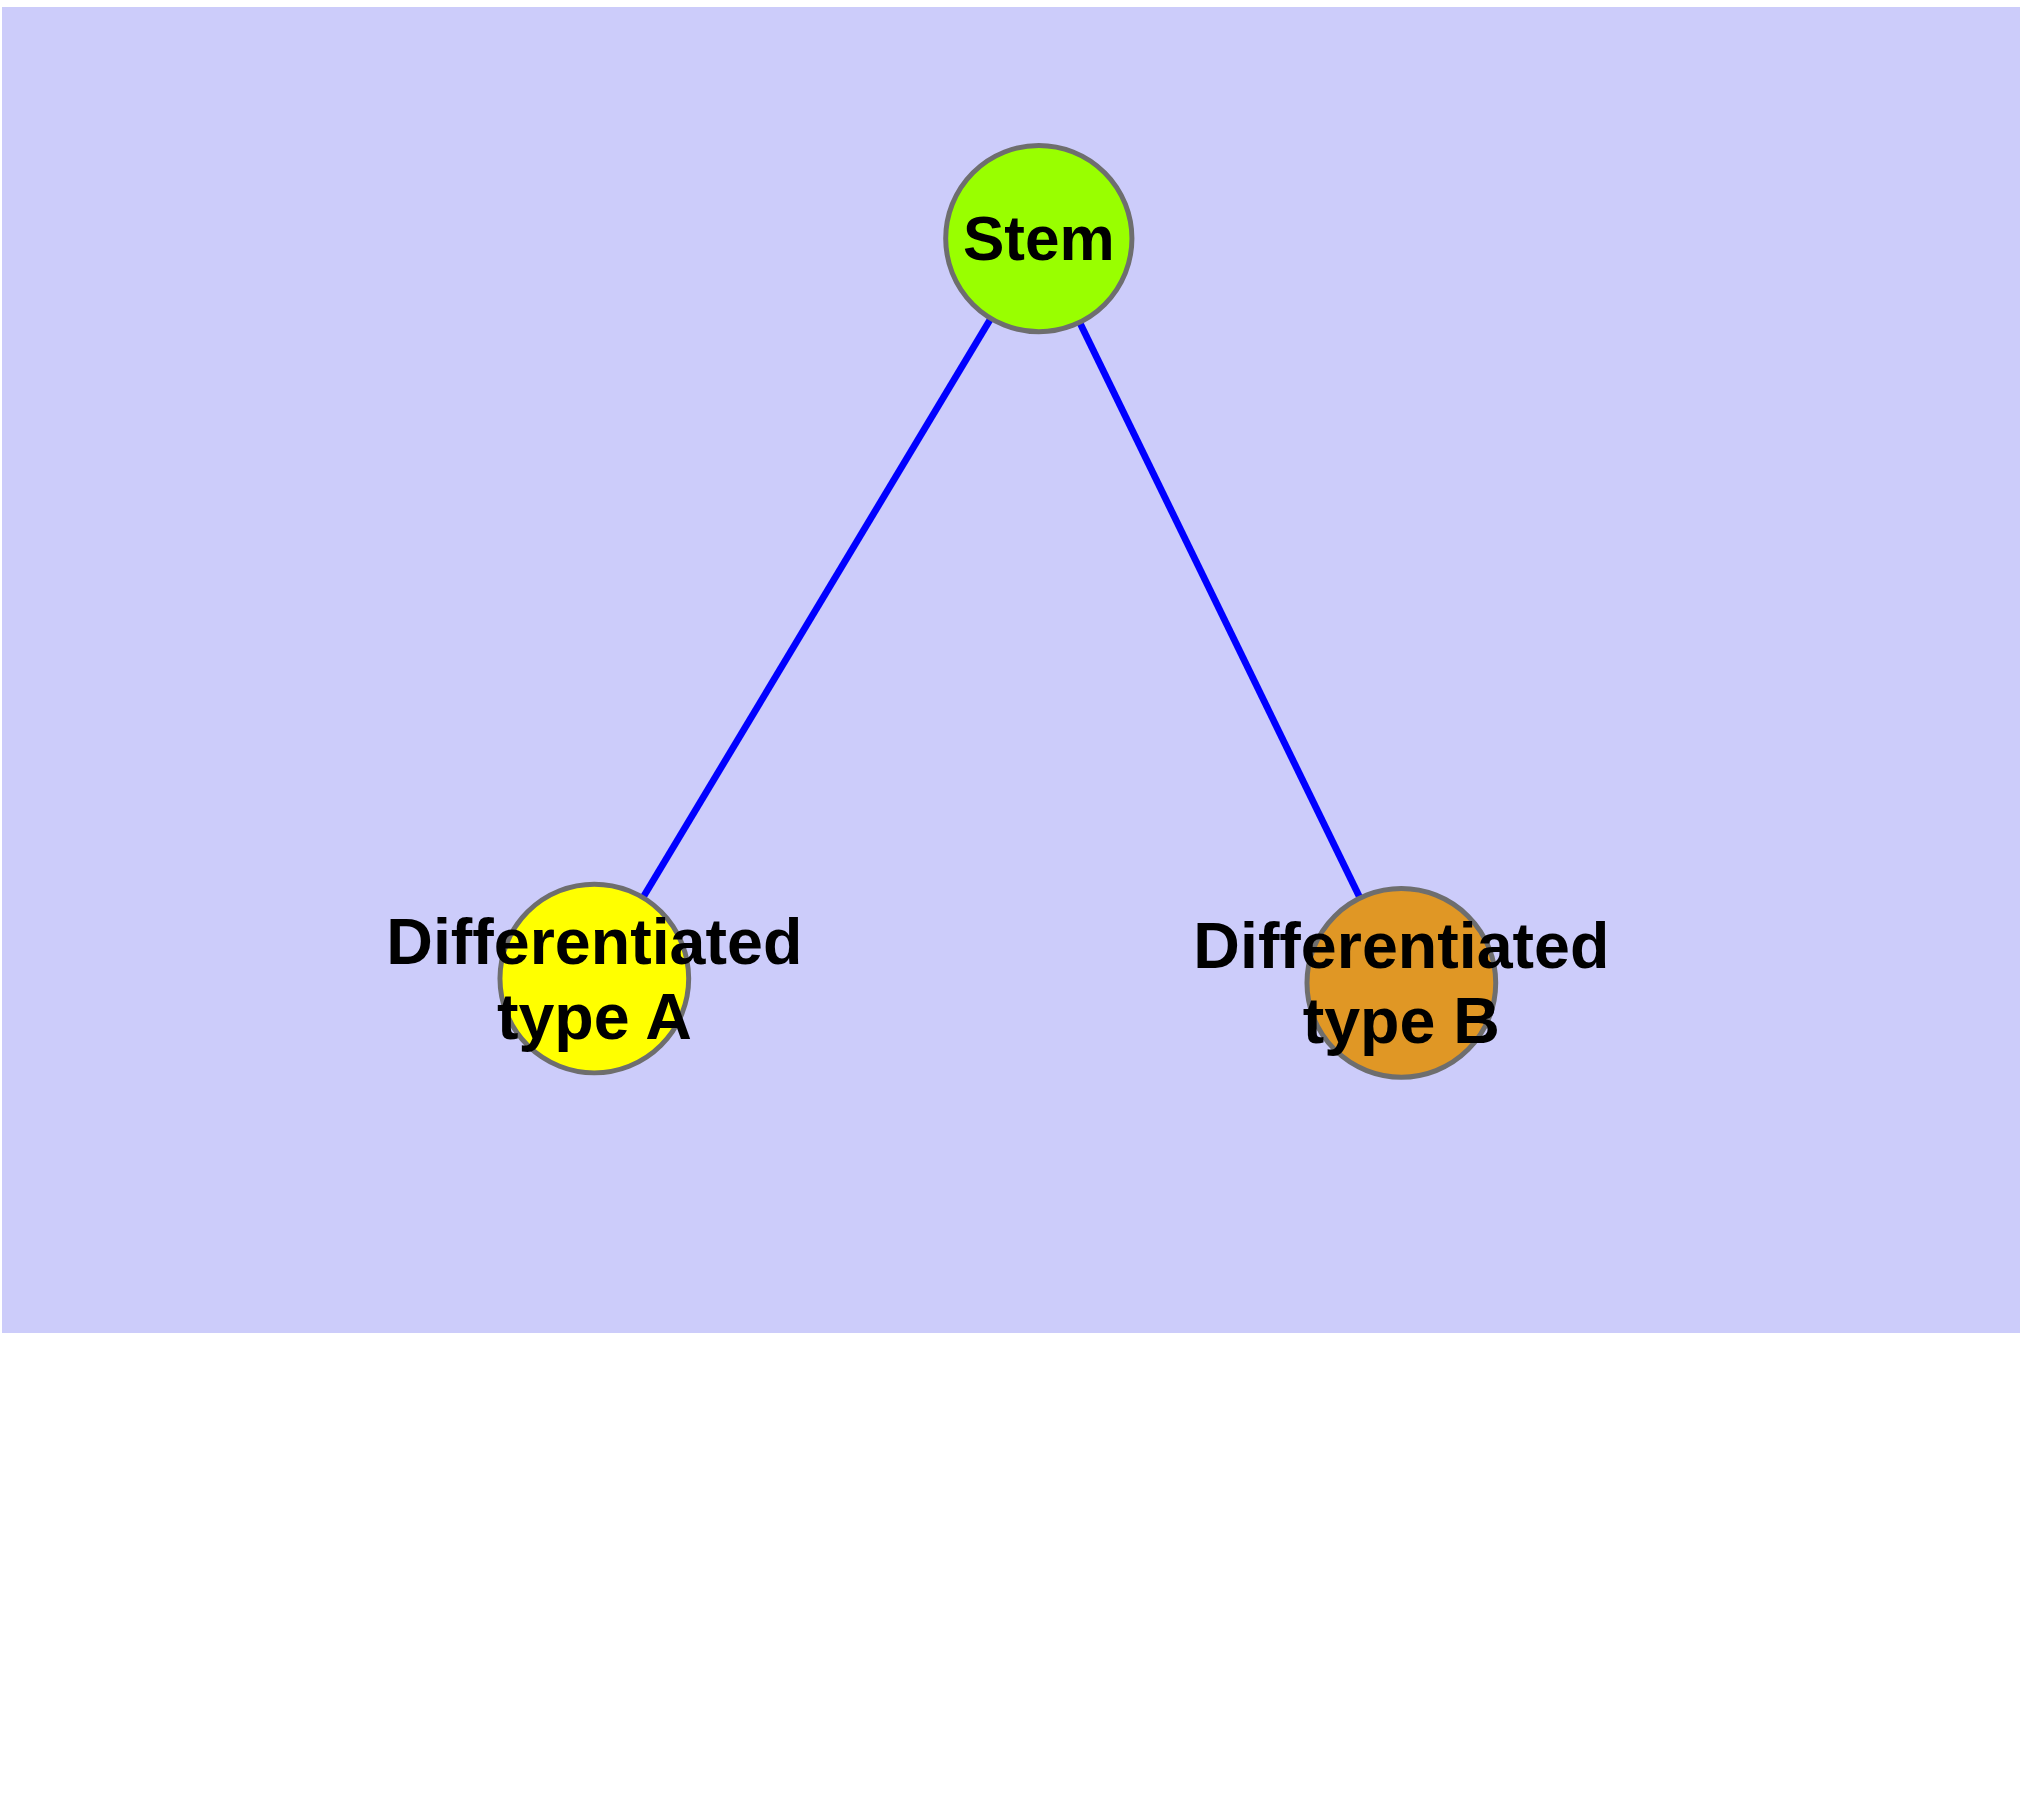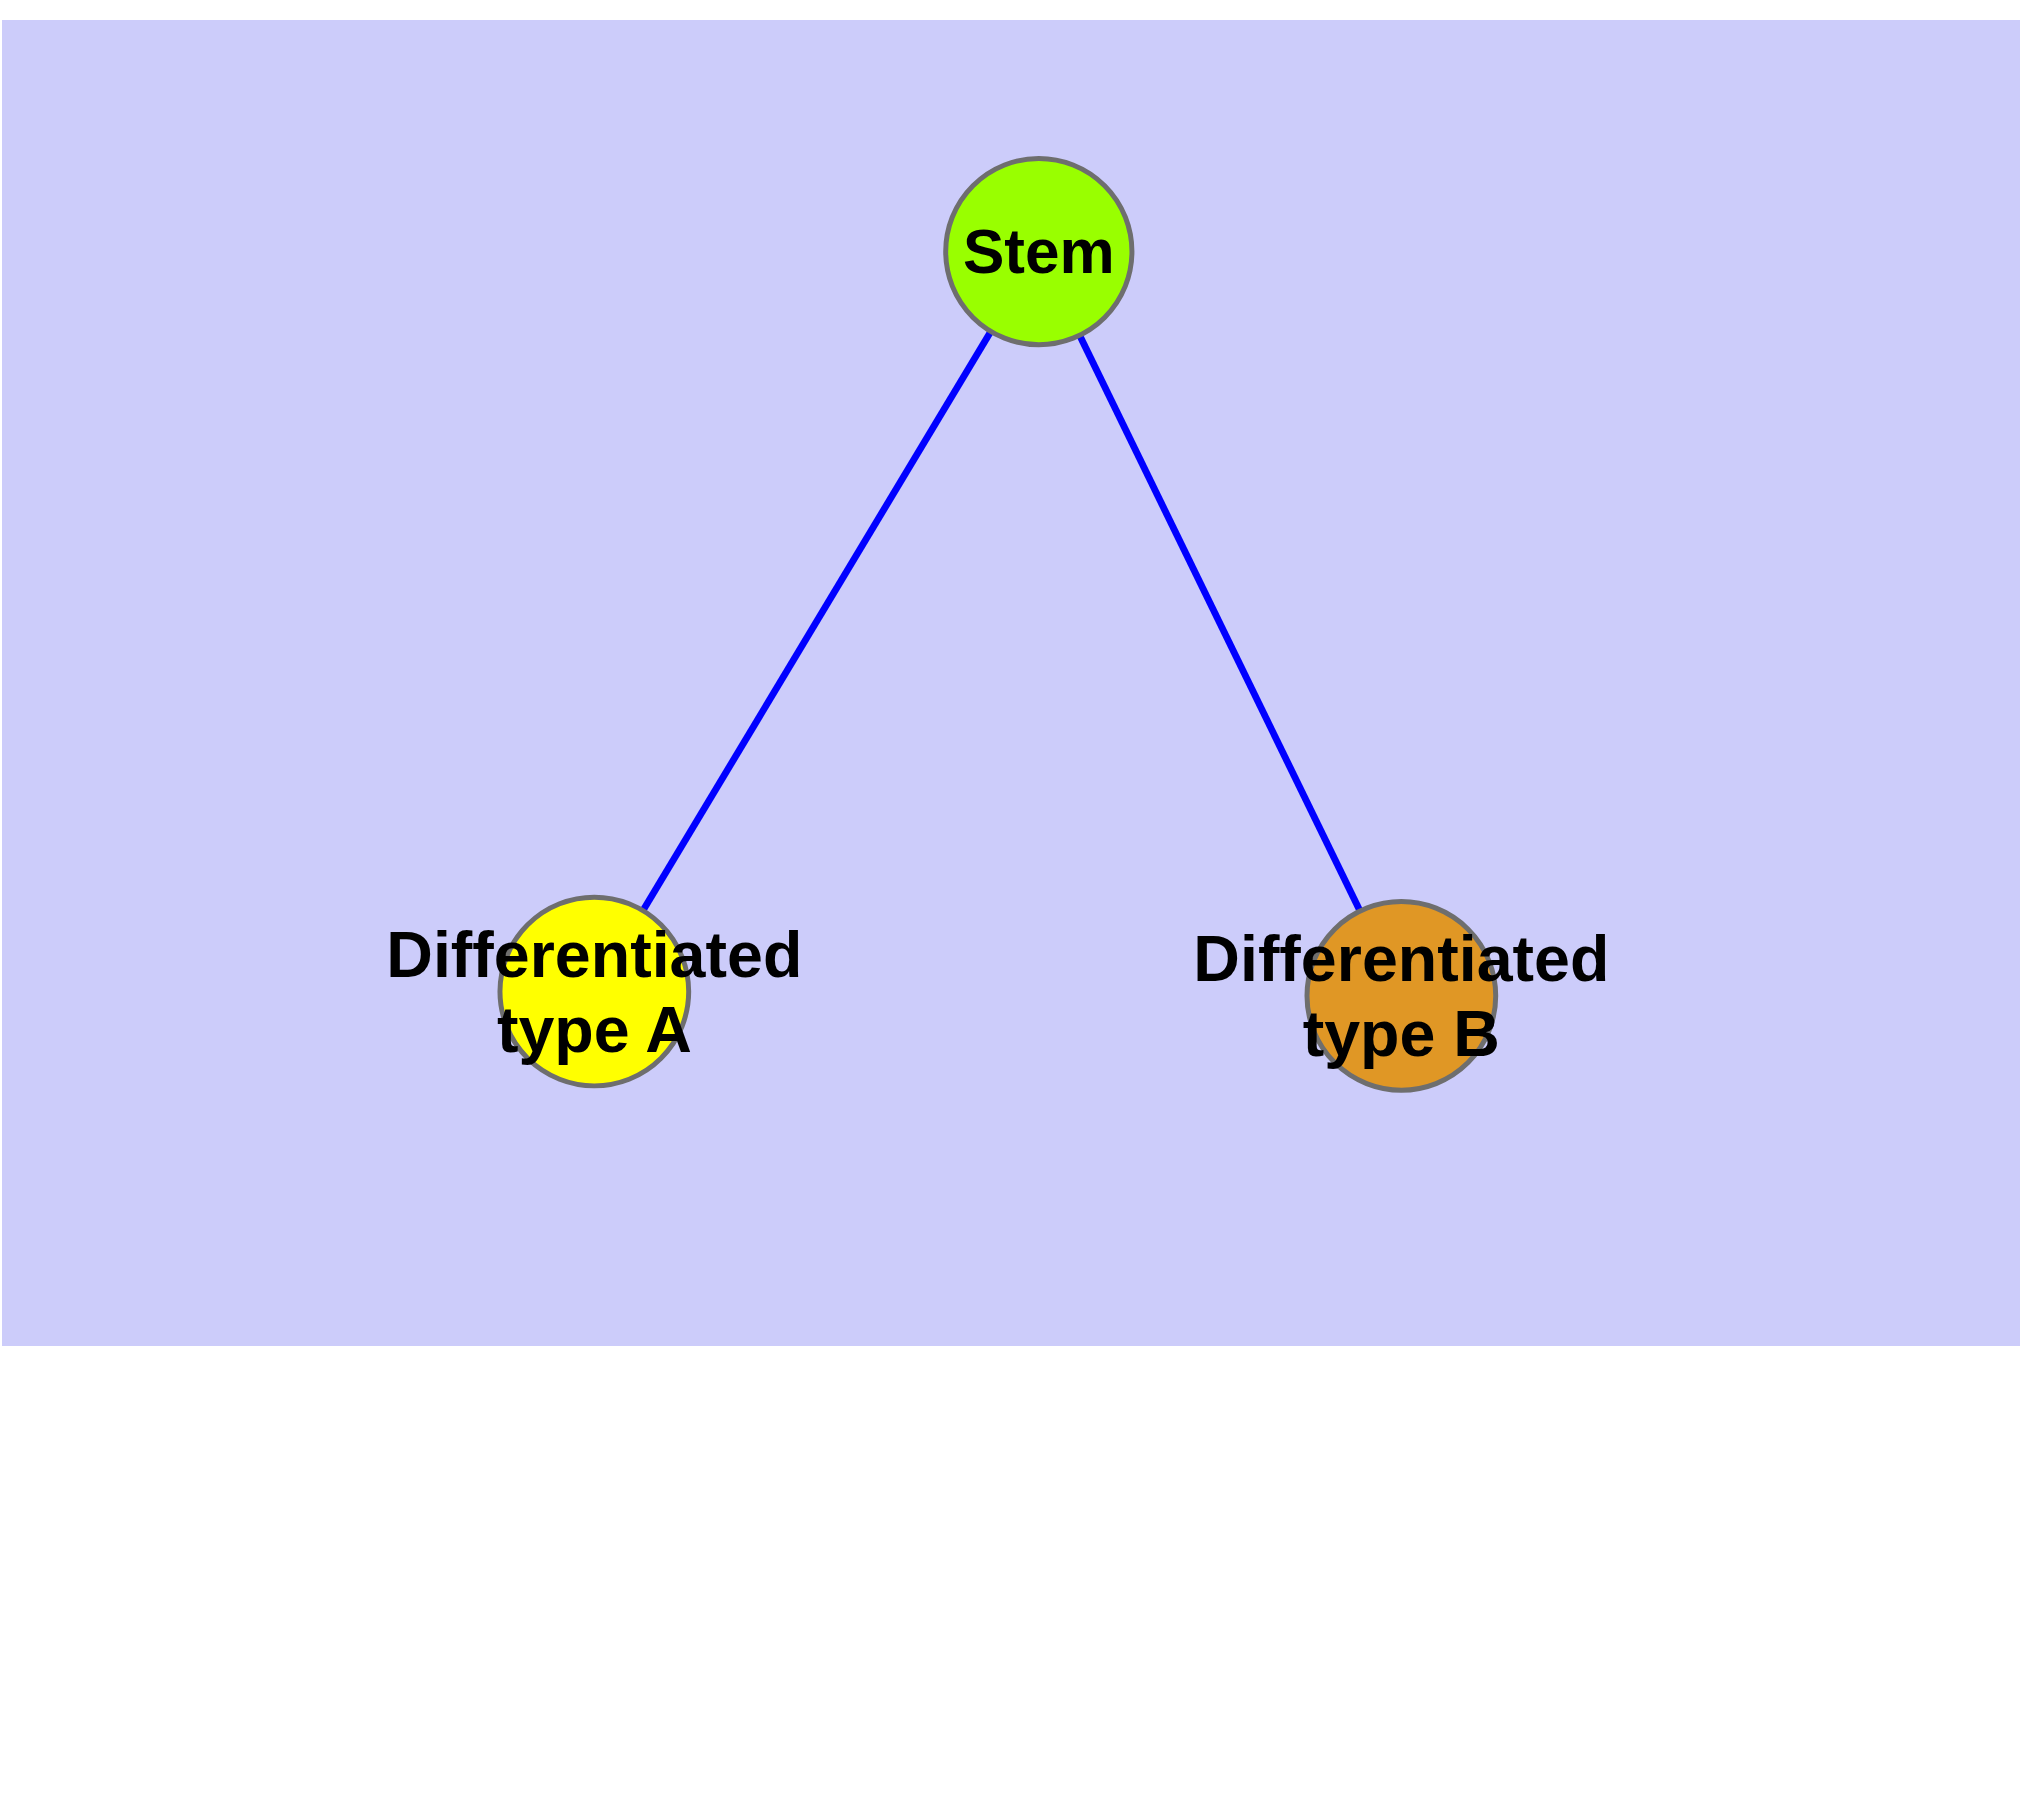--- a/index.html
+++ b/index.html
@@ -16,21 +16,21 @@
   #graph-canvas {
     position: relative;
     width: 2021px;
     height: 1812px;
     overflow: hidden;
     background: #ffffff;
   }
   #graph-plot {
     position: absolute;
     left: 1.7px;
-    top: 20px;
+    top: 7px;
     width: 2019px;
     height: 1326px;
     background: #ccccfa;
   }
 
   
   .layer {
     position: absolute;
     left: 0;
     top: 0;

